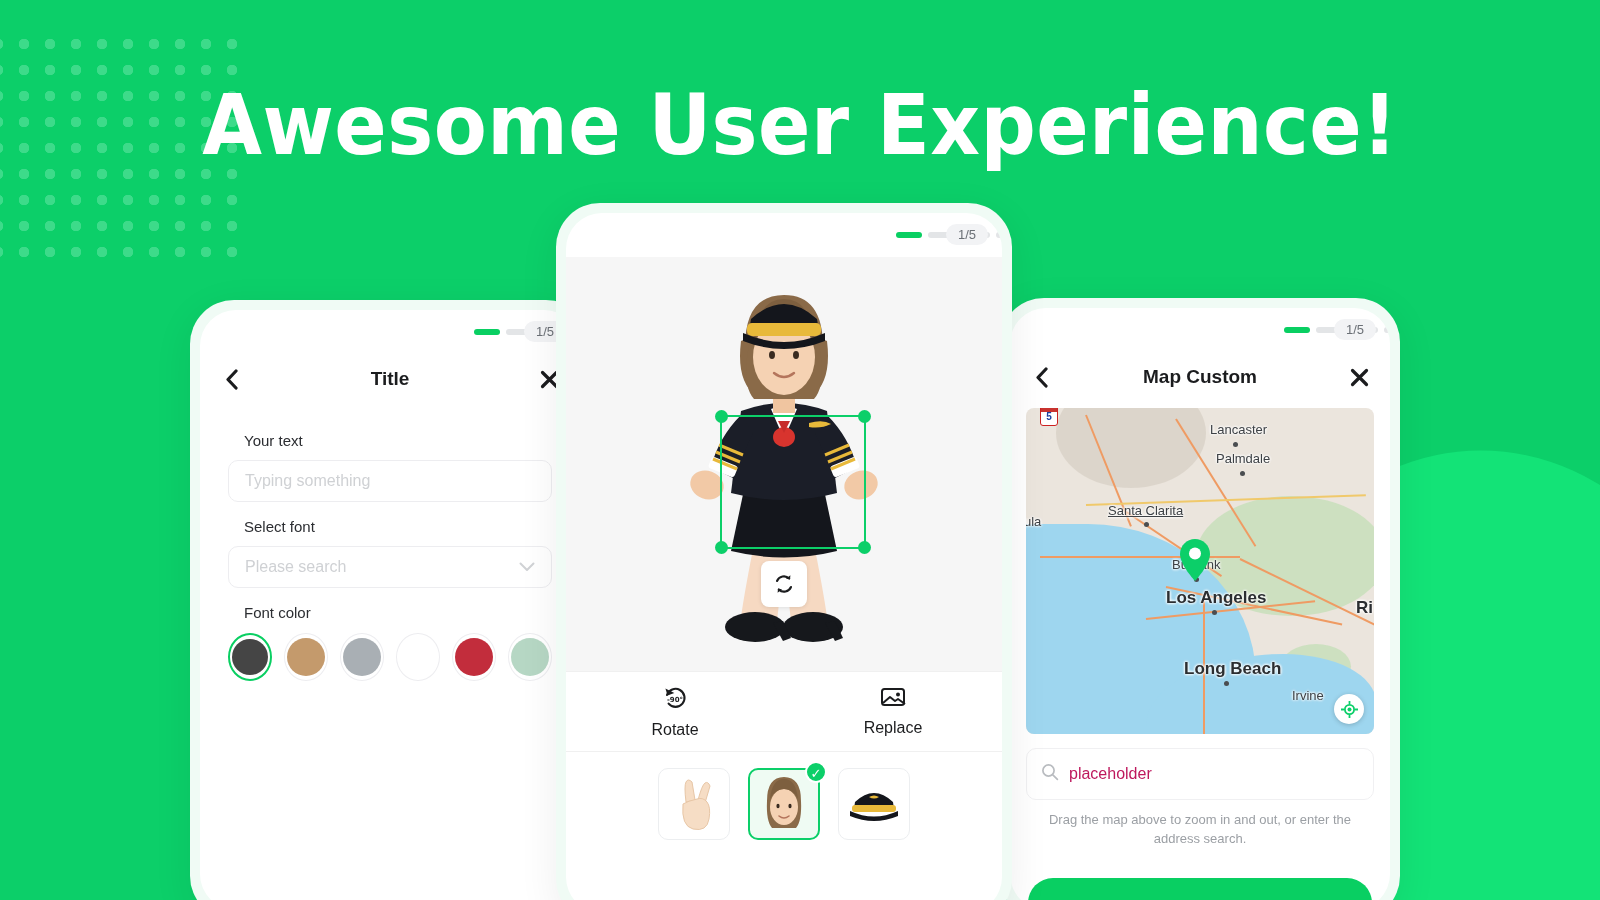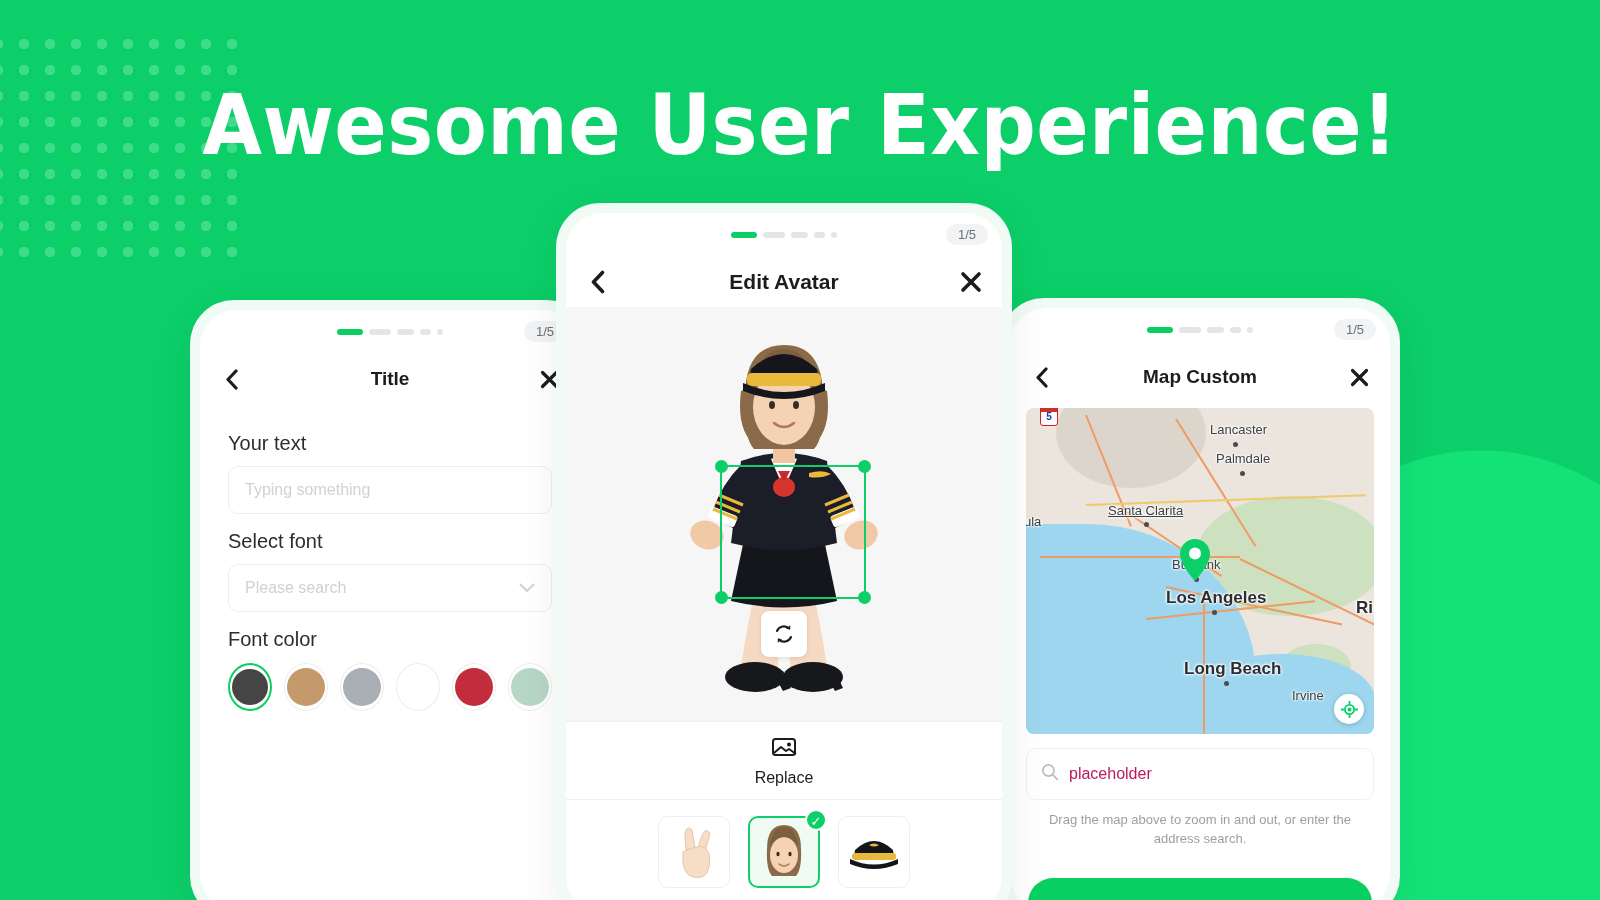--- a/index.html
+++ b/index.html
@@ -67,21 +67,21 @@
   #phone-left   { left: 190px; top: 300px;  width: 400px;  height: 620px; z-index: 1; }
   #phone-right  { left: 1000px; top: 298px; width: 400px;  height: 622px; z-index: 1; }
   #phone-center { left: 556px; top: 203px;  width: 456px;  height: 720px; z-index: 3; }
 
   
   .topbar {
     position: relative;
     height: 44px;
     display: flex;
     align-items: center;
-    justify-content: center;
+    justify-content: flex-end;
   }
   .dots { display: flex; align-items: center; gap: 6px; }
   .dots i { display: block; height: 6px; border-radius: 3px; background: #e3e5e7; }
   .dots i.on { background: #09cf62; width: 26px; }
   .dots i.d2 { width: 22px; }
   .dots i.d3 { width: 17px; }
   .dots i.d4 { width: 11px; }
   .dots i.d5 { width: 6px; }
   .counter {
     position: absolute;
@@ -106,23 +106,23 @@
     position: absolute; top: 50%; transform: translateY(-50%);
     width: 30px; height: 30px;
     display: flex; align-items: center; justify-content: center;
     cursor: pointer;
   }
   .nav-back { left: 16px; }
   .nav-close { right: 16px; }
 
   
   .form { padding: 12px 28px 0 28px; }
-  .field-label { font-size: 20px; color: #2b2d31; margin: 16px 0 11px; }
+  .field-label { font-size: 15px; color: #2b2d31; margin: 16px 16px 11px; }
   .input-box {
-    height: 48px;
+    height: 42px;
     border: 1px solid #ededf0;
     border-radius: 10px;
     display: flex; align-items: center;
     padding: 0 16px;
     background: #fff;
   }
   .input-box .ph { color: #cfd1d4; font-size: 16px; }
   .select-box { justify-content: space-between; }
   .swatches { display: flex; gap: 12px; margin-top: 12px; }
   .swatch {
@@ -481,33 +481,20 @@
         <div class="dots">
           <i class="on"></i>
           <i class="d2"></i>
           <i class="d3"></i>
           <i class="d4"></i>
           <i class="d5"></i>
         </div>
         <div class="counter">1/5</div>
       </div>
 
-      <div class="navbar">
-        <div class="nav-back">
-          <svg width="15" height="24" viewBox="0 0 15 24">
-              <path d="M12.5 2.5 3.5 12l9 9.5" stroke="#1b1c1e" stroke-width="3.6" fill="none" stroke-linecap="round" stroke-linejoin="round"></path>
-            </svg>
-        </div>
-        <div class="title" style="font-size:21px">Edit Avatar</div>
-        <div class="nav-close">
-          <svg width="22" height="22" viewBox="0 0 22 22">
-              <path d="M3 3 19 19M19 3 3 19" stroke="#1b1c1e" stroke-width="3.6" stroke-linecap="round"></path>
-            </svg>
-        </div>
-      </div>
 
       <div class="canvas">
         <svg class="avatar-art" width="250" height="390" viewBox="0 0 250 390">
 
           <path d="M96 268 q-10 50 -14 78 l36 4 q4 -40 10 -78 z" fill="#f6d9c2"></path>
           <path d="M154 268 q10 50 14 78 l-36 4 q-4 -40 -10 -78 z" fill="#f6d9c2"></path>
 
           <ellipse cx="96" cy="356" rx="30" ry="15" fill="#16181c"></ellipse>
           <ellipse cx="154" cy="356" rx="30" ry="15" fill="#16181c"></ellipse>
           <path d="M114 352 l10 18 8 -3 -8 -17z" fill="#16181c"></path>
@@ -570,20 +557,30 @@
             <path d="M18.4 3.2 18 7.3l-4.1-.5z" fill="#1b1c1e"></path>
             <path d="M19 15a7.5 7.5 0 0 1-12.2 2.4" stroke="#1b1c1e" stroke-width="2.1" fill="none" stroke-linecap="round"></path>
             <path d="M5.6 20.8 6 16.7l4.1.5z" fill="#1b1c1e"></path>
           </svg>
         </div>
       </div>
 
       <div class="tools">
         <div class="tool">
           <span>
+            <svg width="26" height="24" viewBox="0 0 26 24">
+              <path d="M5 9a9 9 0 1 1 1.6 8.6" stroke="#1b1c1e" stroke-width="2.1" fill="none" stroke-linecap="round"></path>
+              <path d="M3.4 2.6 5.6 9.6 12.3 7z" fill="#1b1c1e"></path>
+              <text x="13" y="16" font-size="7" font-weight="700" fill="#1b1c1e" text-anchor="middle" font-family="DejaVu Sans, sans-serif">-90°</text>
+            </svg>
+          </span>
+          <span>Rotate</span>
+        </div>
+        <div class="tool">
+          <span>
             <svg width="26" height="22" viewBox="0 0 26 22">
               <rect x="2" y="3" width="22" height="16" rx="2.5" fill="none" stroke="#1b1c1e" stroke-width="2"></rect>
               <circle cx="18" cy="8.5" r="2" fill="#1b1c1e"></circle>
               <path d="M3 17 l7-6 5 4 3-2 7 5" fill="none" stroke="#1b1c1e" stroke-width="2" stroke-linejoin="round"></path>
             </svg>
           </span>
           <span>Replace</span>
         </div>
       </div>
 

